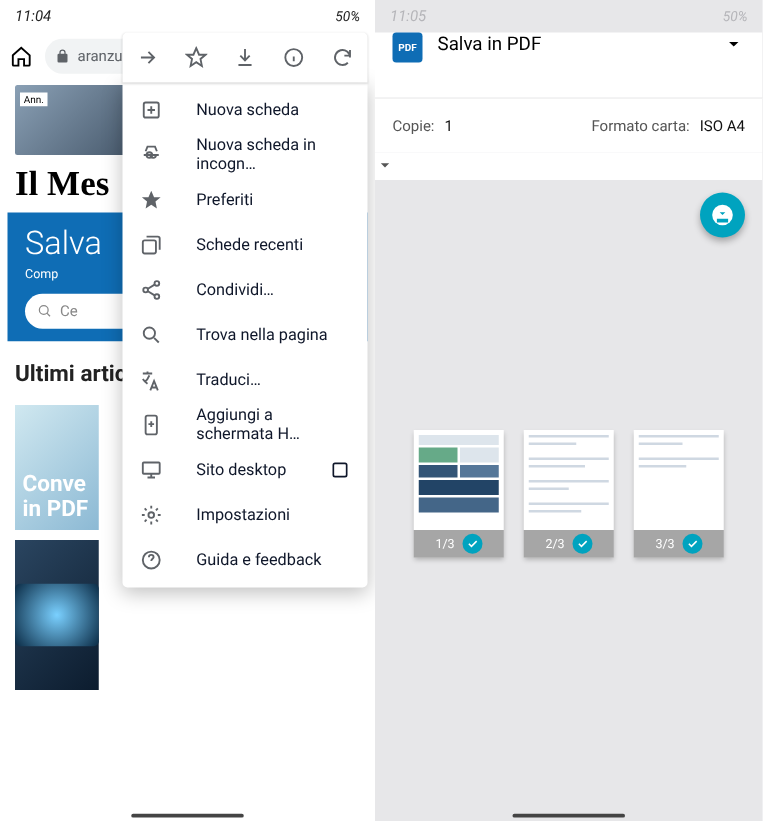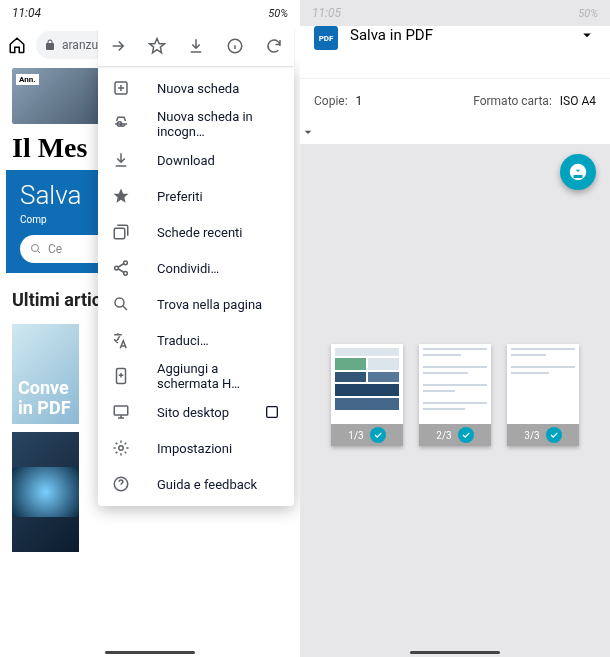--- a/index.html
+++ b/index.html
@@ -11,21 +11,21 @@
 .status-bar { height: 26px; display: flex; align-items: center; justify-content: space-between; padding: 0 12px; font-size: 12px; color: #222; font-style: italic; }
 .status-right { display: flex; align-items: center; gap: 4px; font-size: 11px; }
 .pane-right .status-bar { color: #b5b5b9; }
 
 .addr-bar { height: 38px; display: flex; align-items: center; padding: 0 8px; gap: 10px; background: #fff; }
 .addr-bar .url-box { flex: 1; display: flex; align-items: center; gap: 6px; background: #f1f3f4; border-radius: 14px; height: 28px; padding: 0 8px; font-size: 12px; color: #5f6368; overflow: hidden; }
 .addr-bar .url-text { white-space: nowrap; overflow: hidden; }
 
 .page-bg { position: absolute; top: 64px; left: 0; right: 0; }
 .thumb-img { width: 90px; height: 56px; background: linear-gradient(135deg,#8aa0b5,#4a5c6f); border-radius: 2px; position: relative; margin: 4px 12px; }
-.thumb-img .tag { position: absolute; top: 6px; left: 4px; background: #fff; font-size: 8px; padding: 1px 3px; font-weight: bold; }
+.thumb-img .tag { position: absolute; top: 6px; left: 4px; background: #fff; font-size: 8px; padding: 1px 3px; }
 .site-title { font-family: 'UnifrakturCook', serif; font-weight: bold; font-size: 28px; padding: 4px 12px; }
 .hero { background: #0f6db5; color: #fff; padding: 10px 14px; margin: 2px 6px; }
 .hero-title { font-size: 26px; font-weight: 300; }
 .hero-sub { font-size: 10px; margin-top: 4px; }
 .hero-search { margin-top: 10px; background: #fff; border-radius: 14px; height: 28px; display: flex; align-items: center; padding: 0 10px; color: #888; font-size: 12px; gap: 6px; }
 .section-hd { font-size: 18px; font-weight: 700; padding: 14px 12px 6px; color: #222; }
 .article-thumb { margin: 8px 12px; width: 67px; height: 100px; position: relative; }
 .article-thumb.conv { background: linear-gradient(135deg,#d0e8f0,#8cb9d4); display: flex; align-items: flex-end; }
 .article-thumb.conv .overlay { color: #fff; font-size: 18px; font-weight: 700; line-height: 1.1; padding: 6px; }
 .article-thumb.phone { height: 120px; background: linear-gradient(135deg,#2a4560,#0c1c2e); display: flex; align-items: center; justify-content: center; }
@@ -155,28 +155,20 @@
         </span>
         <span>Nuova scheda</span>
       </div>
     <div class="menu-item">
         <span class="ico">
           <svg viewBox="0 0 24 24">
             <path fill="none" stroke="currentColor" stroke-width="2" d="M4 12h16M7 12a3 3 0 106 0 3 3 0 10-6 0m4 0a3 3 0 106 0M6 8l2-5h8l2 5"></path>
           </svg>
         </span>
         <span>Nuova scheda in incogn…</span>
-      </div>
-    <div class="menu-item">
-        <span class="ico">
-          <svg viewBox="0 0 24 24">
-            <path fill="none" stroke="currentColor" stroke-width="2" d="M12 3v12m-5-5l5 5 5-5M5 20h14"></path>
-          </svg>
-        </span>
-        <span>Download</span>
       </div>
     <div class="menu-item">
         <span class="ico">
           <svg viewBox="0 0 24 24">
             <path fill="currentColor" d="M12 2l3 7h7l-5.5 4.5L18 21l-6-4-6 4 1.5-7.5L2 9h7z"></path>
           </svg>
         </span>
         <span>Preferiti</span>
       </div>
     <div class="menu-item">

